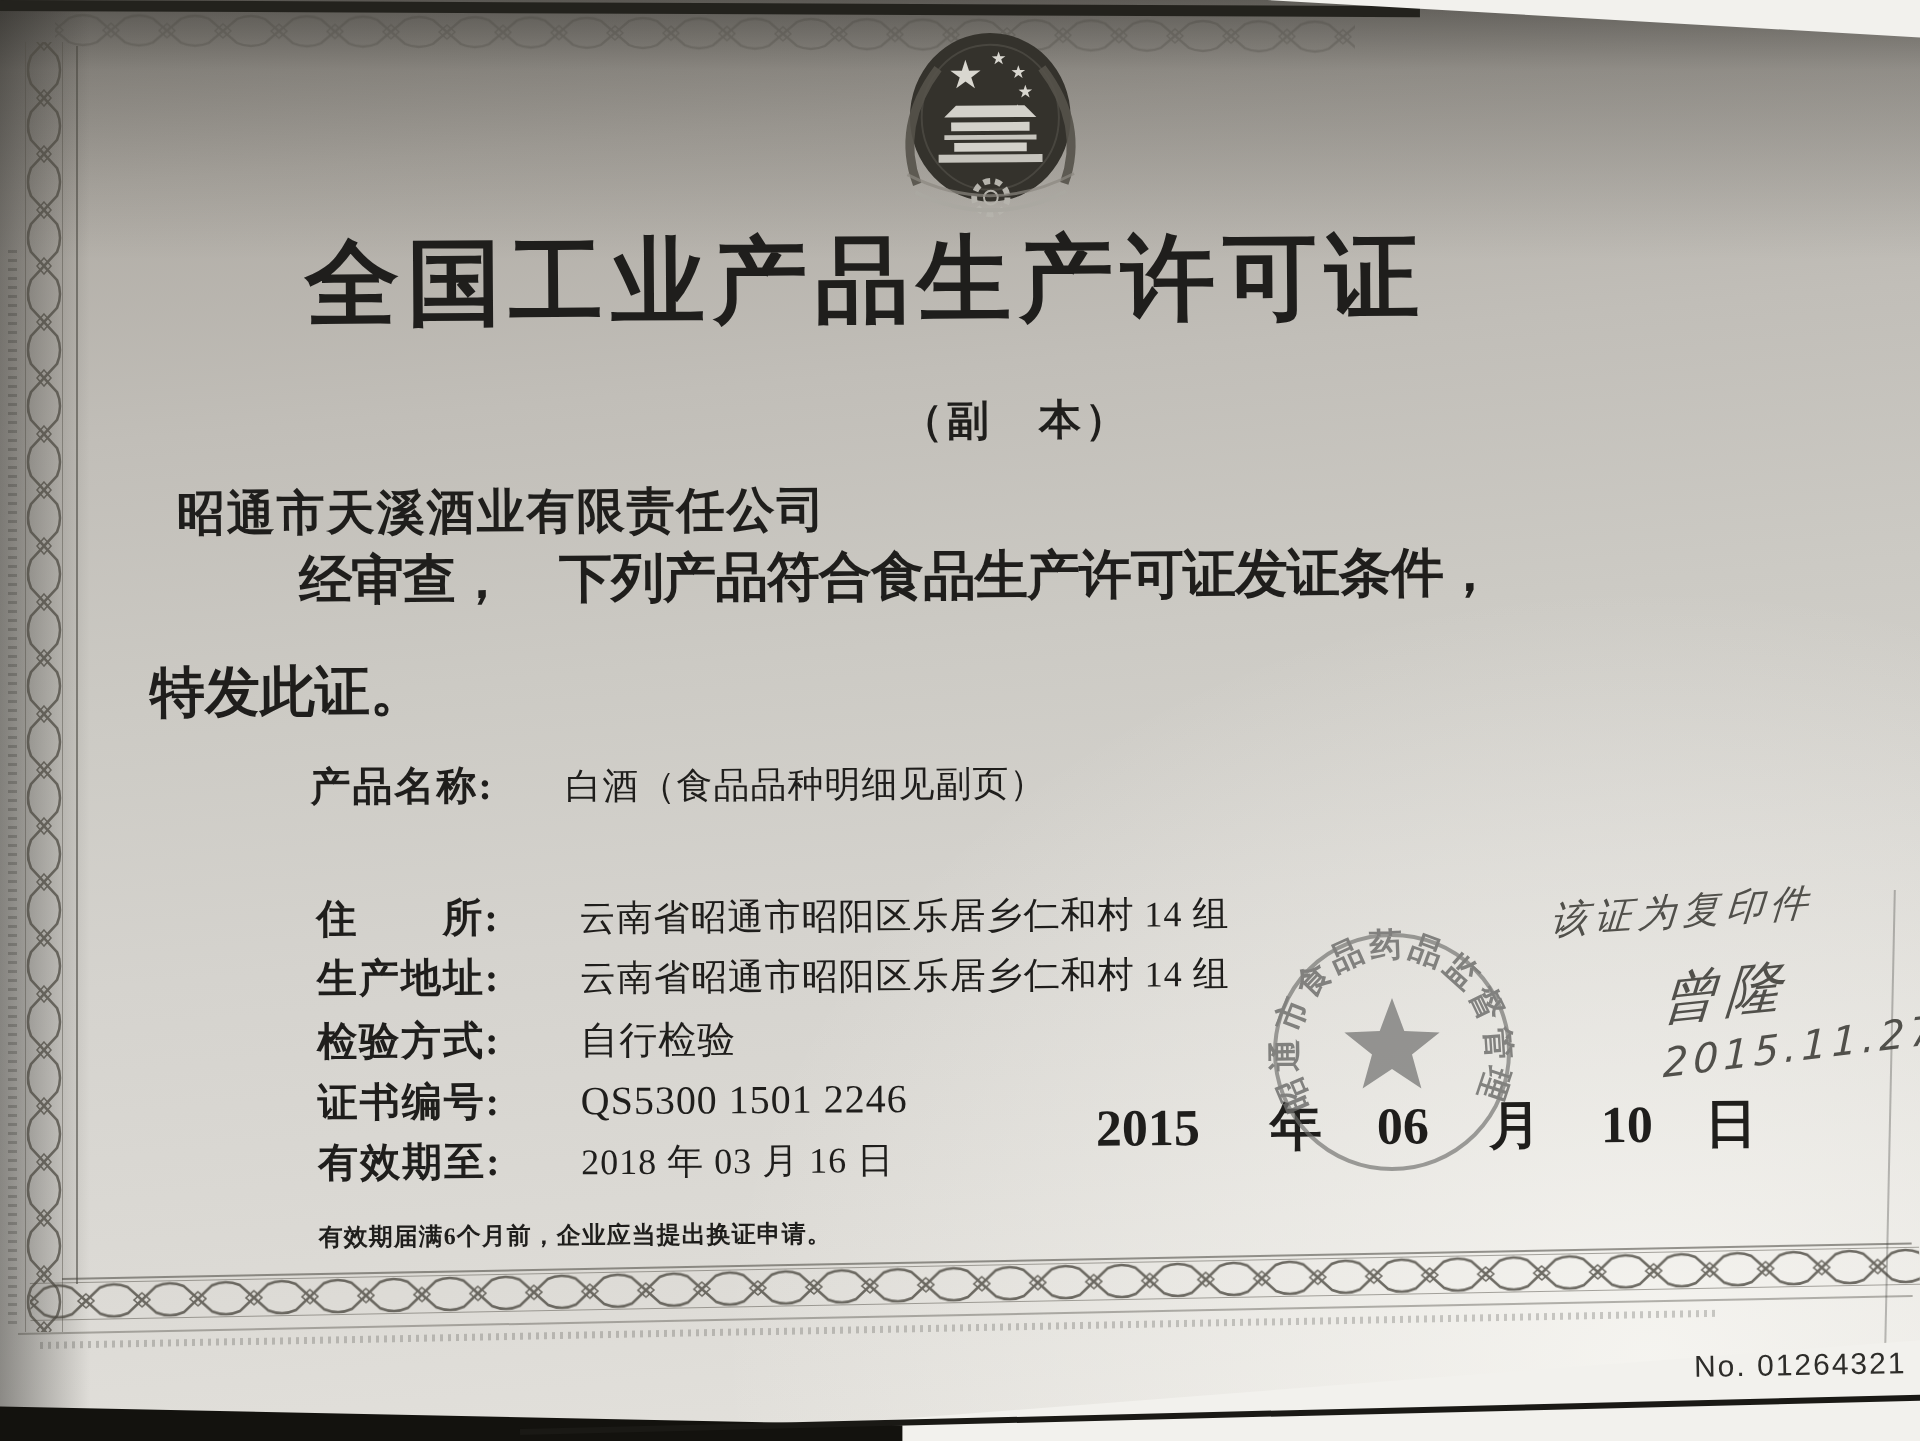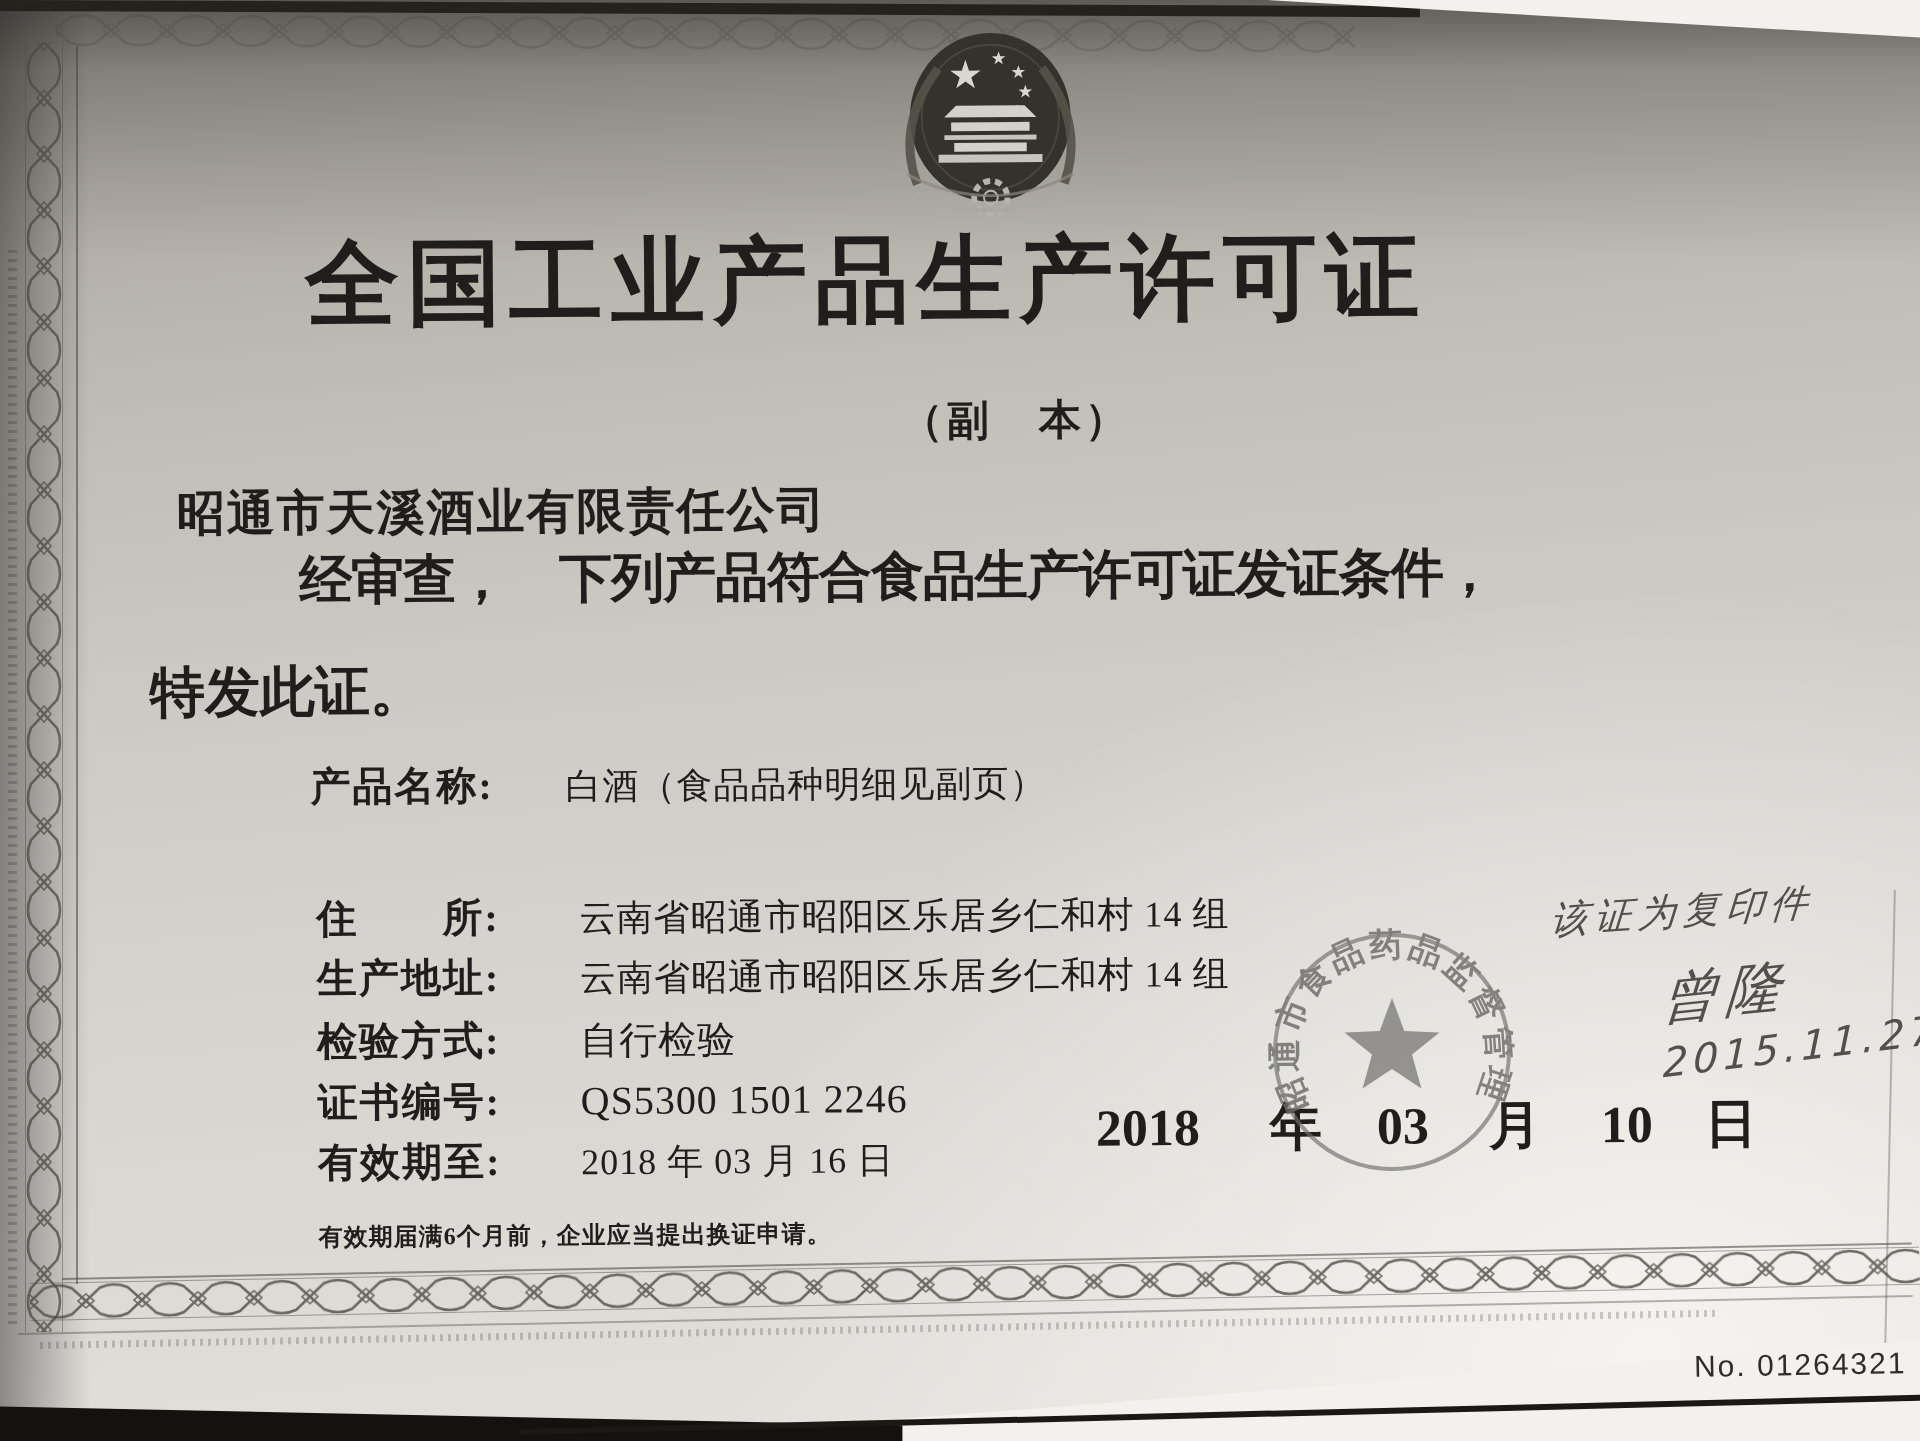--- a/index.html
+++ b/index.html
@@ -150,23 +150,23 @@
       <span class="flabel" style="min-width:263px;">检验方式:</span><span class="fvalue" style="font-size:38px;">自行检验</span>
     </div>
     <div class="row" style="left:315px;top:1072px;">
       <span class="flabel" style="min-width:263px;">证书编号:</span><span class="v-latin">QS5300 1501 2246</span>
     </div>
     <div class="row" style="left:315px;top:1132px;">
       <span class="flabel" style="min-width:263px;">有效期至:</span><span class="fvalue">2018 年 03 月 16 日</span>
     </div>
 
     <div class="datefull">
-      <span>2018</span>
+      <span>2015</span>
       <span class="gap70">年</span>
-      <span class="gap55">03</span>
+      <span class="gap55">06</span>
       <span class="gap60">月</span>
       <span class="gap60">10</span>
       <span class="gap52">日</span>
     </div>
 
     <div class="note">有效期届满6个月前，企业应当提出换证申请。</div>
   </div>
 
   <svg class="stamp" viewBox="0 0 260 260">
     <circle cx="130" cy="130" r="117" fill="none" stroke="#6f6f6d" stroke-width="4" opacity=".8"></circle>

